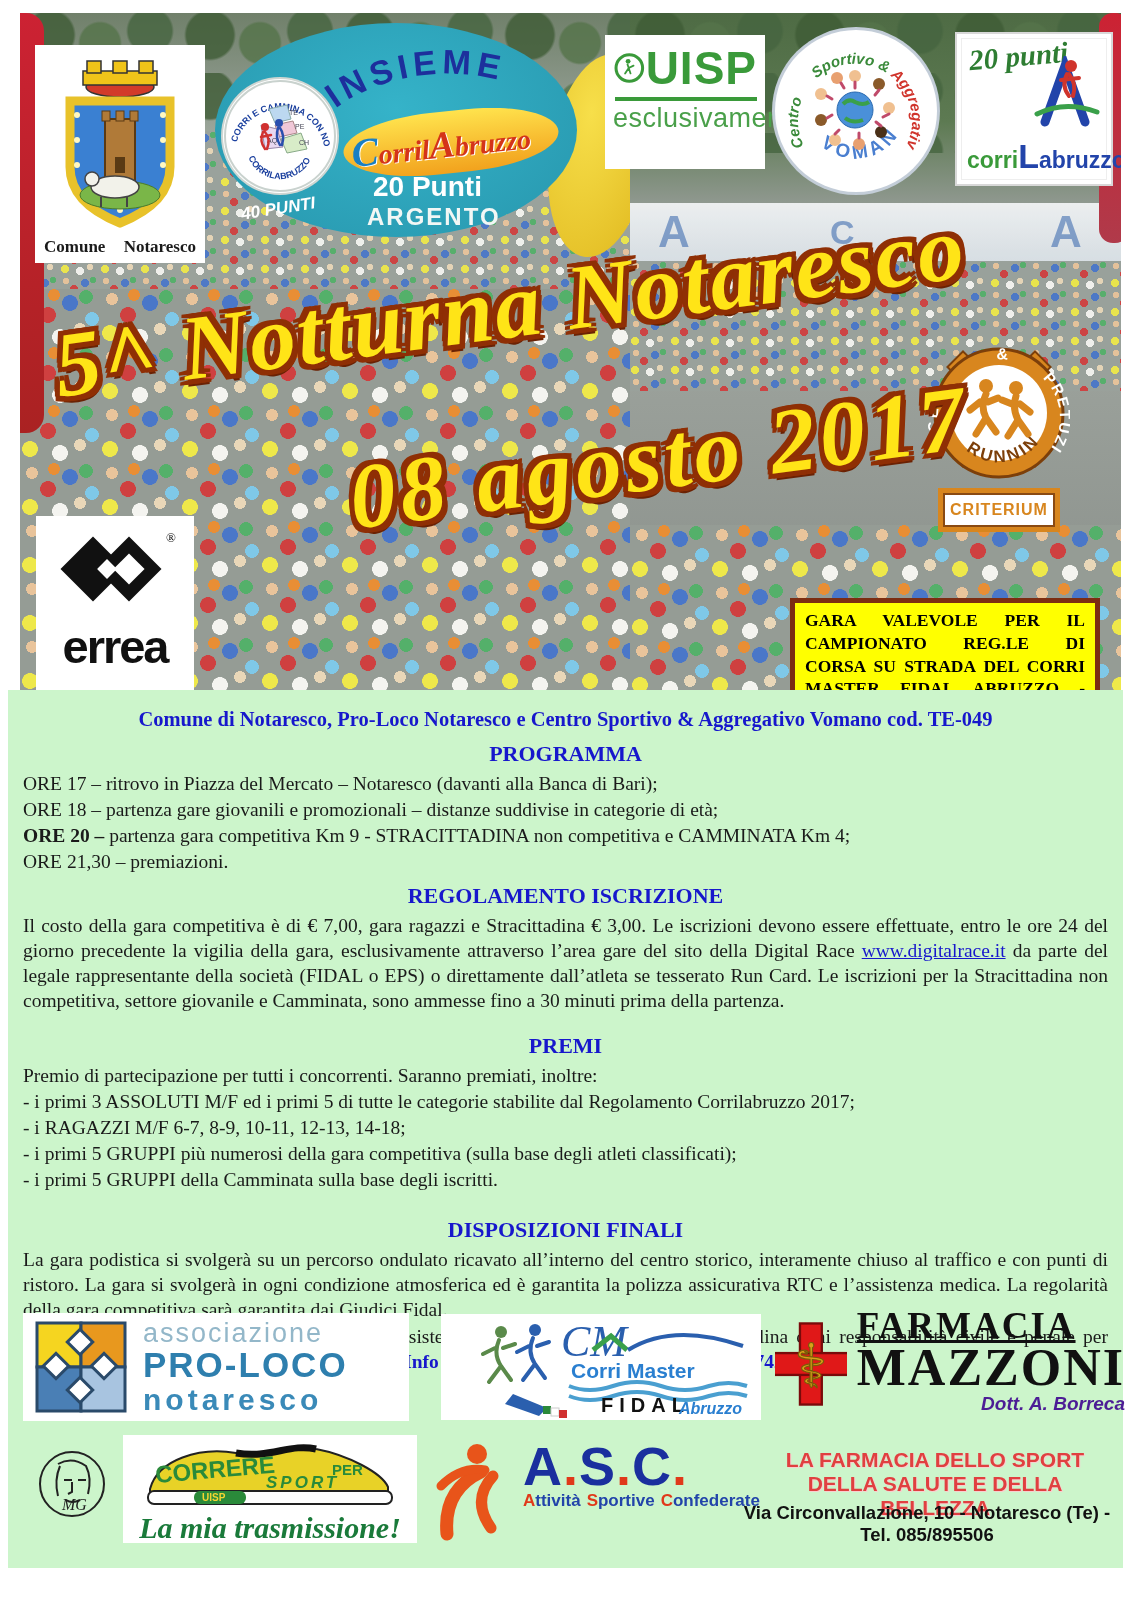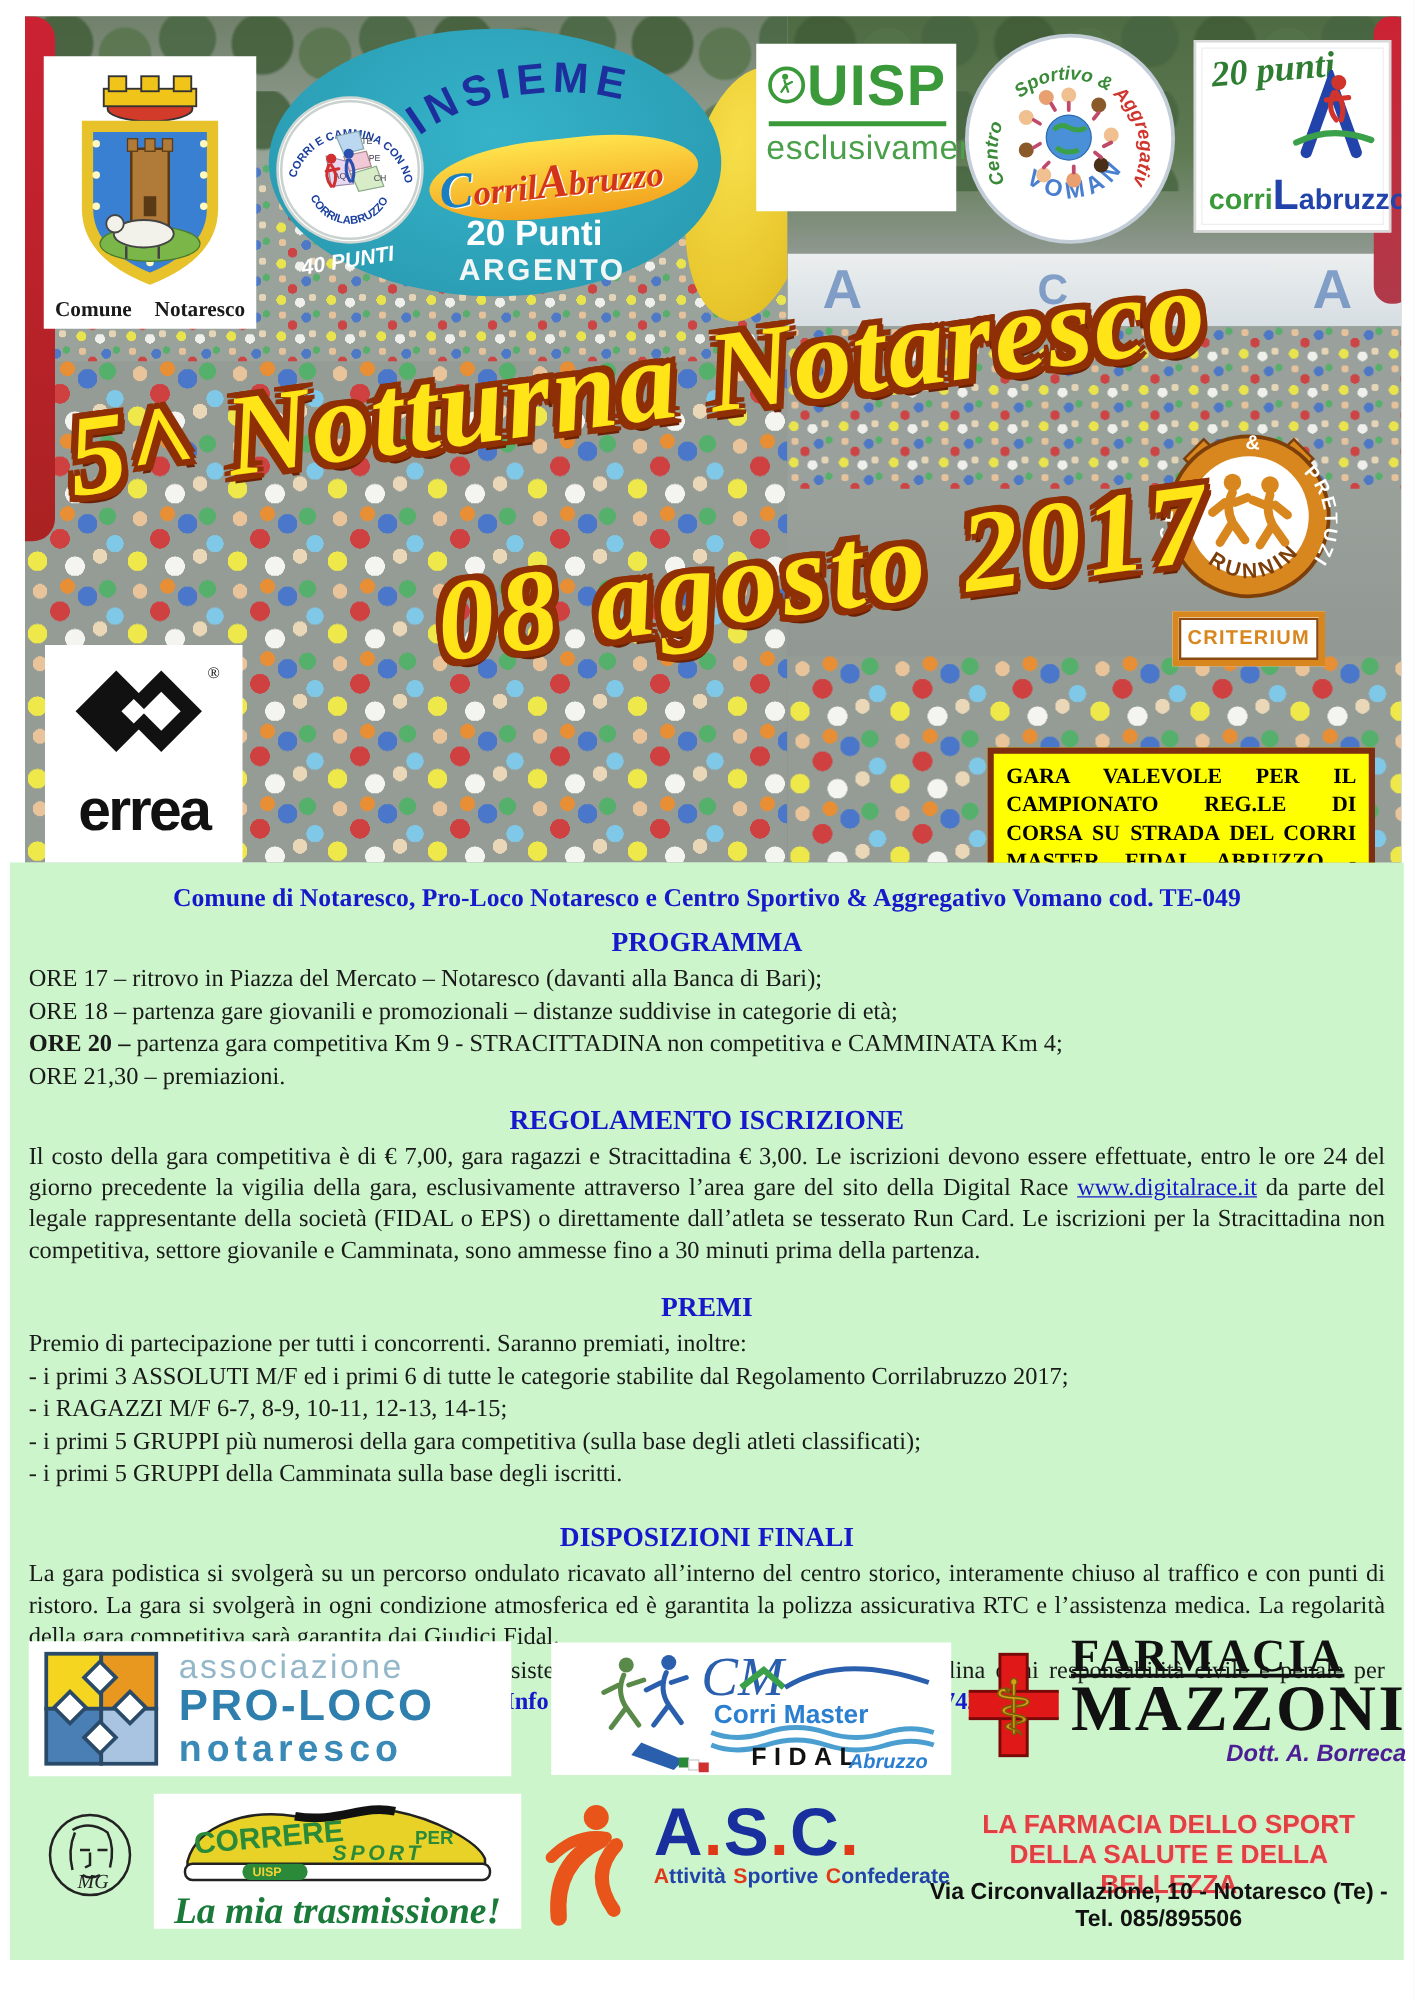--- a/index.html
+++ b/index.html
@@ -358,22 +358,22 @@
       <div class="body-line">ORE 17 – ritrovo in Piazza del Mercato – Notaresco (davanti alla Banca di Bari);</div>
       <div class="body-line">ORE 18 – partenza gare giovanili e promozionali – distanze suddivise in categorie di età;</div>
       <div class="body-line"><span class="bold">ORE 20 –</span><span> partenza gara competitiva Km 9 - STRACITTADINA non competitiva e CAMMINATA Km 4;</span></div>
       <div class="body-line">ORE 21,30 – premiazioni.</div>
 
       <div class="sec-head">REGOLAMENTO ISCRIZIONE</div>
       <div class="body-par"><span>Il costo della gara competitiva è di € 7,00, gara ragazzi e Stracittadina € 3,00.  Le iscrizioni devono essere effettuate, entro le ore 24 del giorno precedente la vigilia della gara, esclusivamente attraverso l’area gare del sito della Digital Race </span><a class="doc-link">www.digitalrace.it</a><span> da parte del legale rappresentante della società (FIDAL o EPS) o direttamente dall’atleta se tesserato Run Card.  Le iscrizioni per la Stracittadina non competitiva, settore giovanile e Camminata, sono ammesse fino a 30 minuti prima della partenza.</span></div>
 
       <div class="sec-head mt-premi">PREMI</div>
       <div class="body-line">Premio di partecipazione per tutti i concorrenti. Saranno premiati, inoltre:</div>
-      <div class="body-line">-  i primi 3 ASSOLUTI M/F ed i primi 6 di tutte le categorie stabilite dal Regolamento Corrilabruzzo 2017;</div>
-      <div class="body-line">-  i RAGAZZI M/F 6-7, 8-9, 10-11, 12-13, 14-15;</div>
+      <div class="body-line">-  i primi 3 ASSOLUTI M/F ed i primi 5 di tutte le categorie stabilite dal Regolamento Corrilabruzzo 2017;</div>
+      <div class="body-line">-  i RAGAZZI M/F 6-7, 8-9, 10-11, 12-13, 14-18;</div>
       <div class="body-line">-  i primi 5 GRUPPI più numerosi della gara competitiva (sulla base degli atleti classificati);</div>
       <div class="body-line">-  i primi 5 GRUPPI della Camminata sulla base degli iscritti.</div>
 
       <div class="sec-head mt-disp">DISPOSIZIONI FINALI</div>
       <div class="body-par">La gara podistica si svolgerà su un percorso ondulato ricavato all’interno del centro storico, interamente chiuso al traffico e con punti di ristoro.  La gara si svolgerà in ogni condizione atmosferica ed è garantita la polizza assicurativa RTC e l’assistenza medica. La regolarità della gara competitiva sarà garantita dai Giudici Fidal.</div>
       <div class="body-par"><span>L’organizzazione, pur garantendo servizio di assistenza sanitaria e abbondante ristoro, declina ogni responsabilità civile e penale per incidenti accaduti prima, durante e dopo la gara. </span><span class="info-strong"><span>Info </span><a class="doc-link em">gabrieled@inwind.it</a><span> – cell. 329.61.99.742.</span></span></div>
     </div>
 
     <div class="f-abs cm-box">
       <svg width="316" height="102" viewBox="0 0 316 102">

